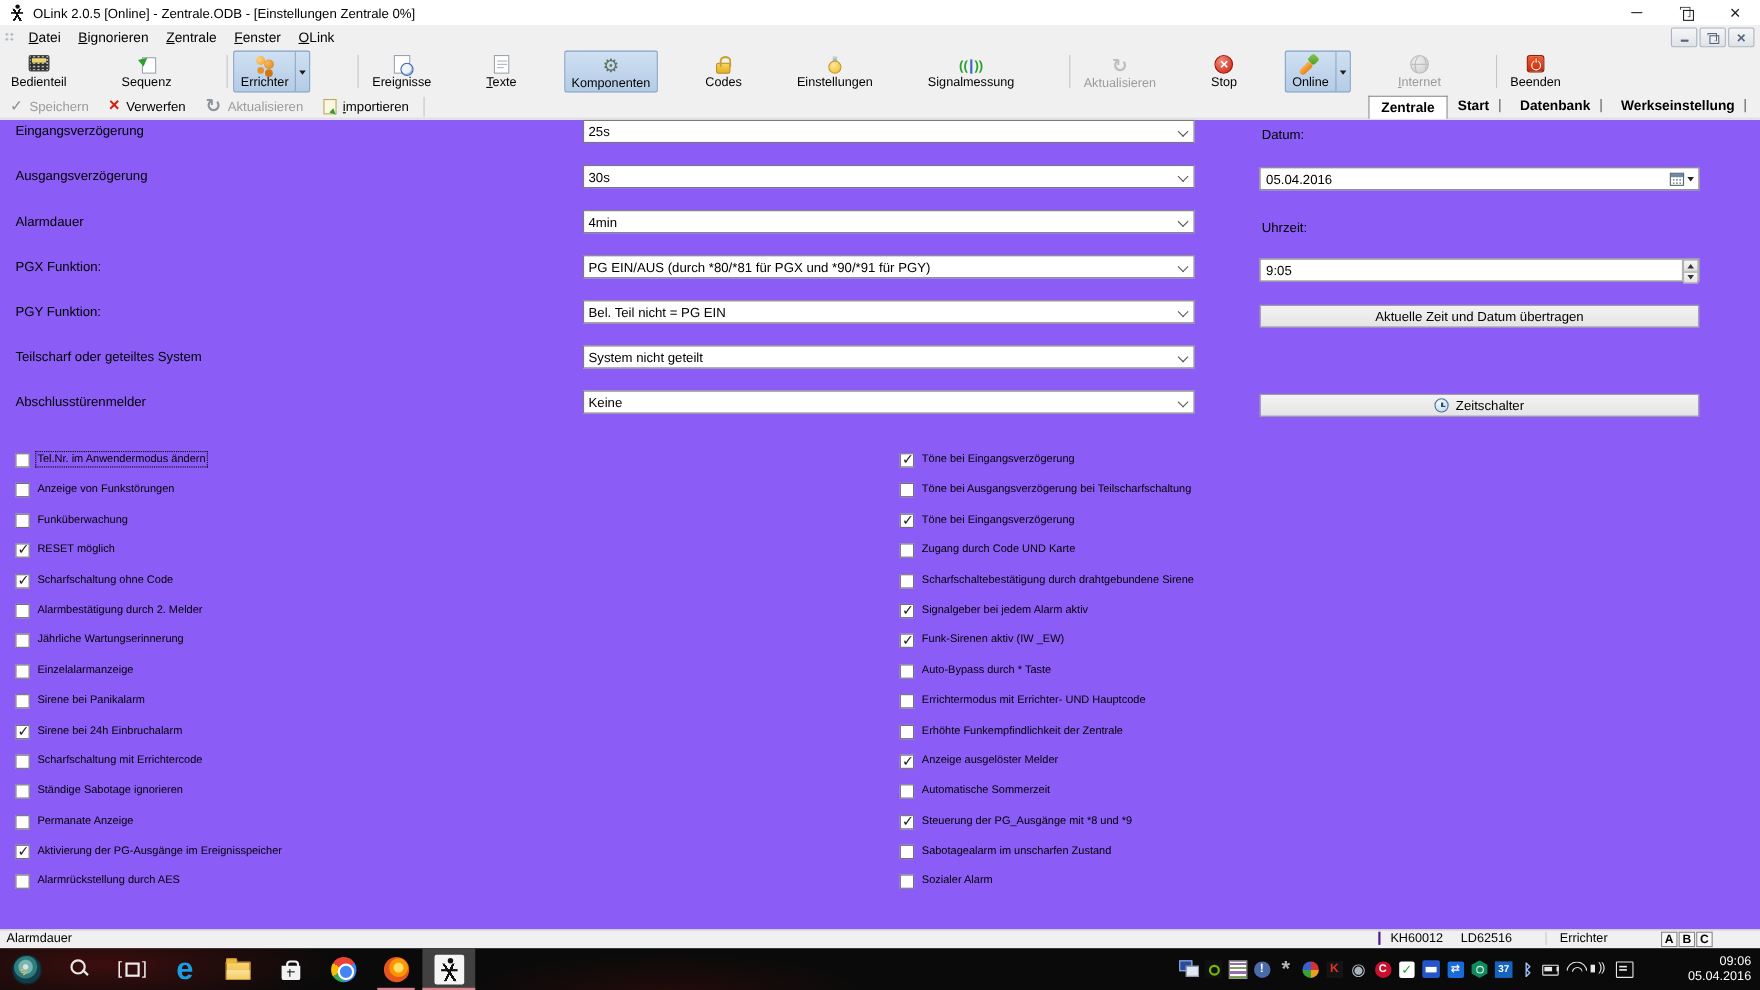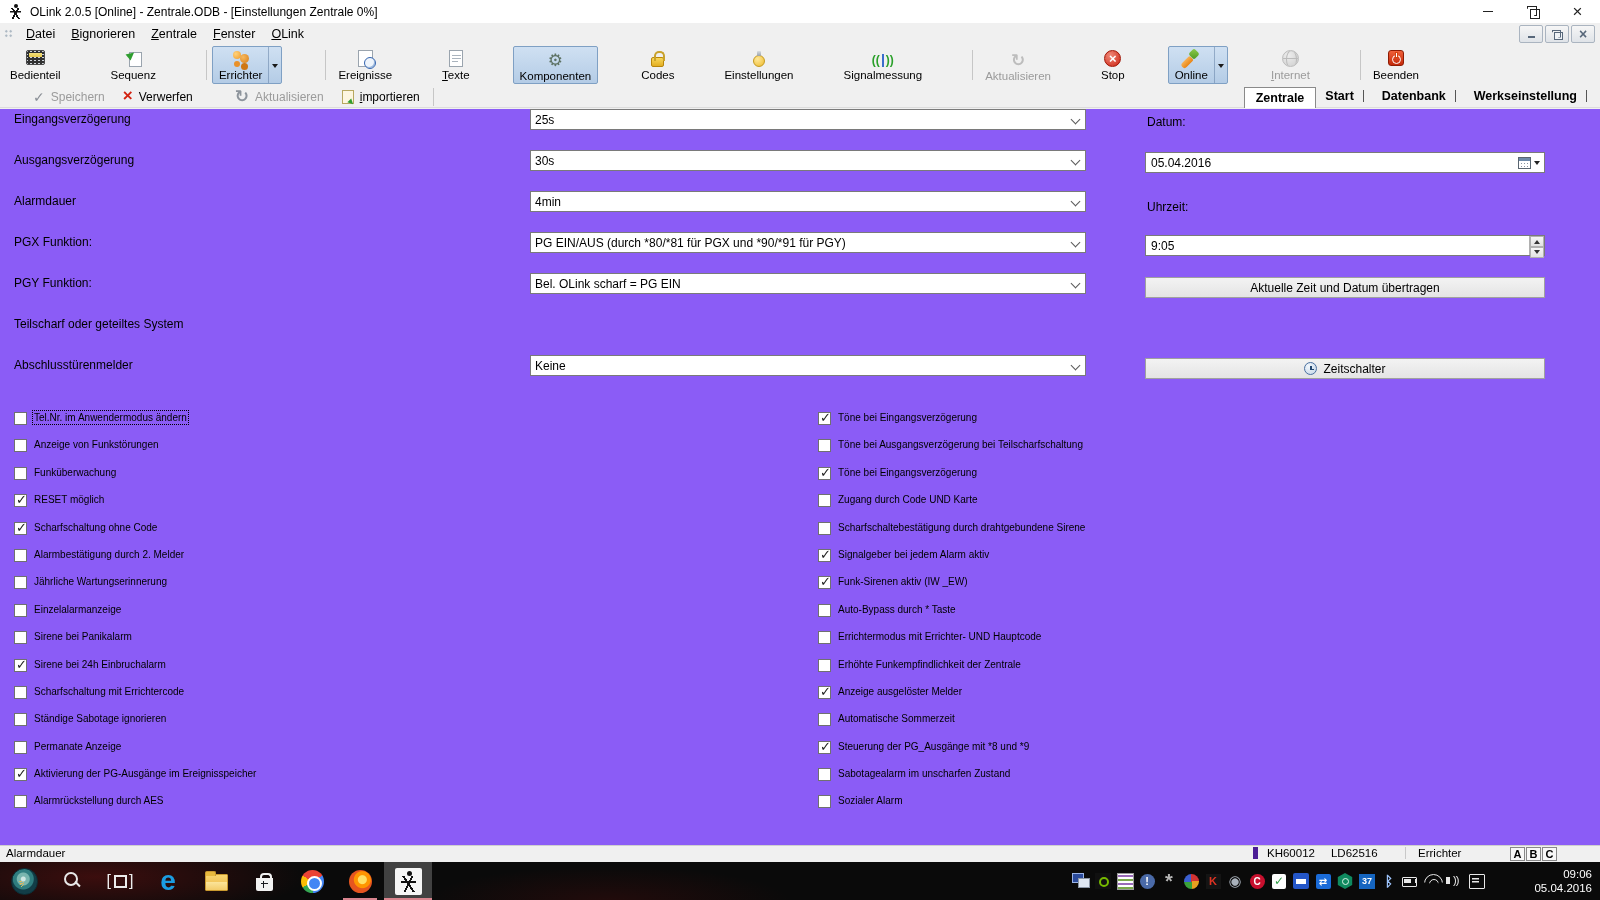--- a/index.html
+++ b/index.html
@@ -129,21 +129,21 @@
       background:linear-gradient(#f0603a,#c42a0a); border:1px solid #8f1c04; position:relative; }
   .ic-power-icon::before { content:""; position:absolute; left:3.5px; top:3.5px; width:7px; height:7px;
       border:1.5px solid #fff; border-radius:50%; }
   .ic-power-icon::after { content:""; position:absolute; left:6.8px; top:2px; width:1.6px; height:4px;
       background:#fff; box-shadow:0 0 0 1px #d4430f; }
 
   
   .toolbar2 { position:absolute; top:86px; left:0; right:0; height:22px; background:#f0f0f0;
               border-bottom:1px solid #dcdcdc; display:flex; align-items:center; font-size:12px; }
   .t2btn { display:flex; align-items:center; gap:6px; padding:0 9px; height:20px; }
-  .t2btn.disabled { color:#9b9b9b;margin-left:24px; }
+  .t2btn.disabled { color:#9b9b9b; }
   .t2-sep { width:1px; height:18px; background:#c6c6c6; margin:0 4px; }
   .ic-savecheck-icon::before { content:"✓"; color:#8a8f96; font-weight:bold; font-size:14px; }
   .ic-discard-icon::before { content:"×"; color:#d22211; font-weight:bold; font-size:17px; line-height:12px; }
   .ic-import-icon { width:12px; height:14px; background:#fdf6e0; border:1px solid #b8a860; position:relative; }
   .ic-import-icon::after { content:"►"; position:absolute; right:-3px; bottom:-4px; color:#2f9e2f;
       font-size:9px; transform:rotate(45deg); }
 
   
   .tabs { margin-left:auto; display:flex; align-items:center; height:22px; font-size:12.5px;
           font-weight:bold; margin-right:4px; }
@@ -194,21 +194,21 @@
   .cbrow { display:flex; align-items:flex-start; height:17px; font-size:10px; gap:7px; }
   .cbbox { width:13px; height:13px; background:#fff; border:1px solid #707070; position:relative; flex:none; }
   .cbbox.checked::after { content:"✓"; position:absolute; left:1px; top:-3px; font-size:13px;
                           font-weight:bold; color:#222; }
   .cbrow.focused .cblabel { outline:1px dotted #000; outline-offset:1px; }
 
   
   .statusbar { position:absolute; top:845px; left:0; right:0; height:17px; background:#f0f0f0;
                border-top:1px solid #cfcfcf; font-size:11.5px; }
   .sb-hint { position:absolute; left:6px; top:1px; }
-  .sb-cell-codes { position:absolute; left:1253px; top:1px; border-left:5px solid #4c1d95;
+  .sb-cell-codes { position:absolute; left:1253px; top:1px; border-left:2px solid #4c1d95;
                    padding-left:9px; display:flex; gap:16px;text-align:center; }
   .sb-cell-mode { position:absolute; left:1405px; top:1px; border-left:1px solid #c8c8c8; padding-left:12px; }
   .sb-sections { position:absolute; left:1510px; top:1px; display:flex; gap:1px; }
   .sb-box { width:15px; height:14px; border:1px solid #888; background:#f8f8f8; font-weight:bold;
             font-size:11px; display:flex; align-items:center; justify-content:center; }
 
   
   .taskbar { position:absolute; top:862px; left:0; right:0; height:49px; background:#0a0a0a; }
   .taskbar::before { content:""; position:absolute; inset:0; pointer-events:none; background:
       radial-gradient(ellipse 300px 60px at 6% 30%, rgba(120,18,18,.45), transparent 70%),
@@ -586,27 +586,31 @@
         <span class="flabel">PGX Funktion:</span>
         <div class="select">
           <span class="sel-val">PG EIN/AUS (durch *80/*81 für PGX und *90/*91 für PGY)</span>
           <span class="chev"></span>
         </div>
       </div>
 
       <div class="frow">
         <span class="flabel">PGY Funktion:</span>
         <div class="select">
-          <span class="sel-val">Bel. OLink scharf = PG EIN</span>
+          <span class="sel-val">Bel. Teil nicht = PG EIN</span>
           <span class="chev"></span>
         </div>
       </div>
 
       <div class="frow">
         <span class="flabel">Teilscharf oder geteiltes System</span>
+        <div class="select">
+          <span class="sel-val">System nicht geteilt</span>
+          <span class="chev"></span>
+        </div>
       </div>
 
       <div class="frow">
         <span class="flabel">Abschlusstürenmelder</span>
         <div class="select">
           <span class="sel-val">Keine</span>
           <span class="chev"></span>
         </div>
       </div>
     </div>

